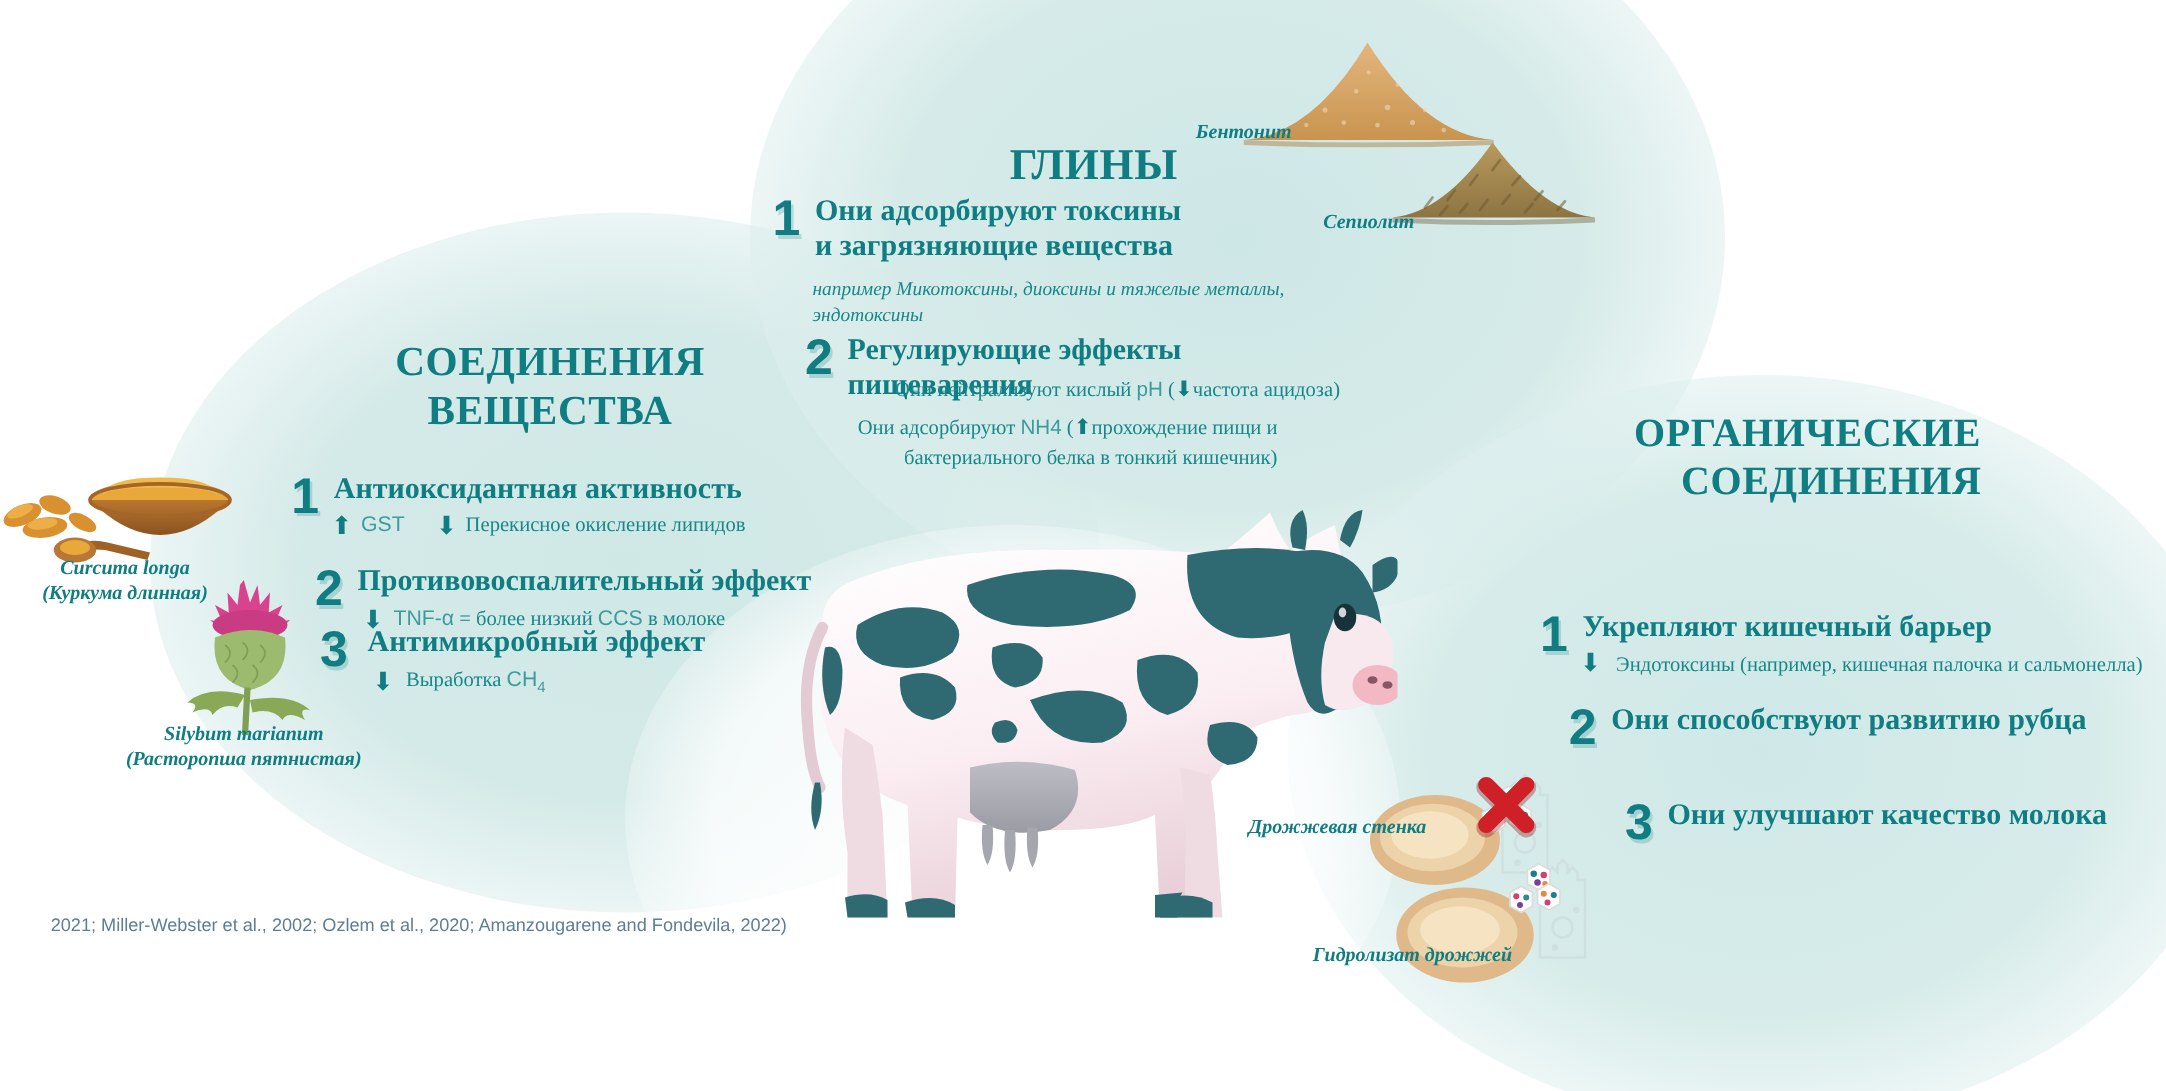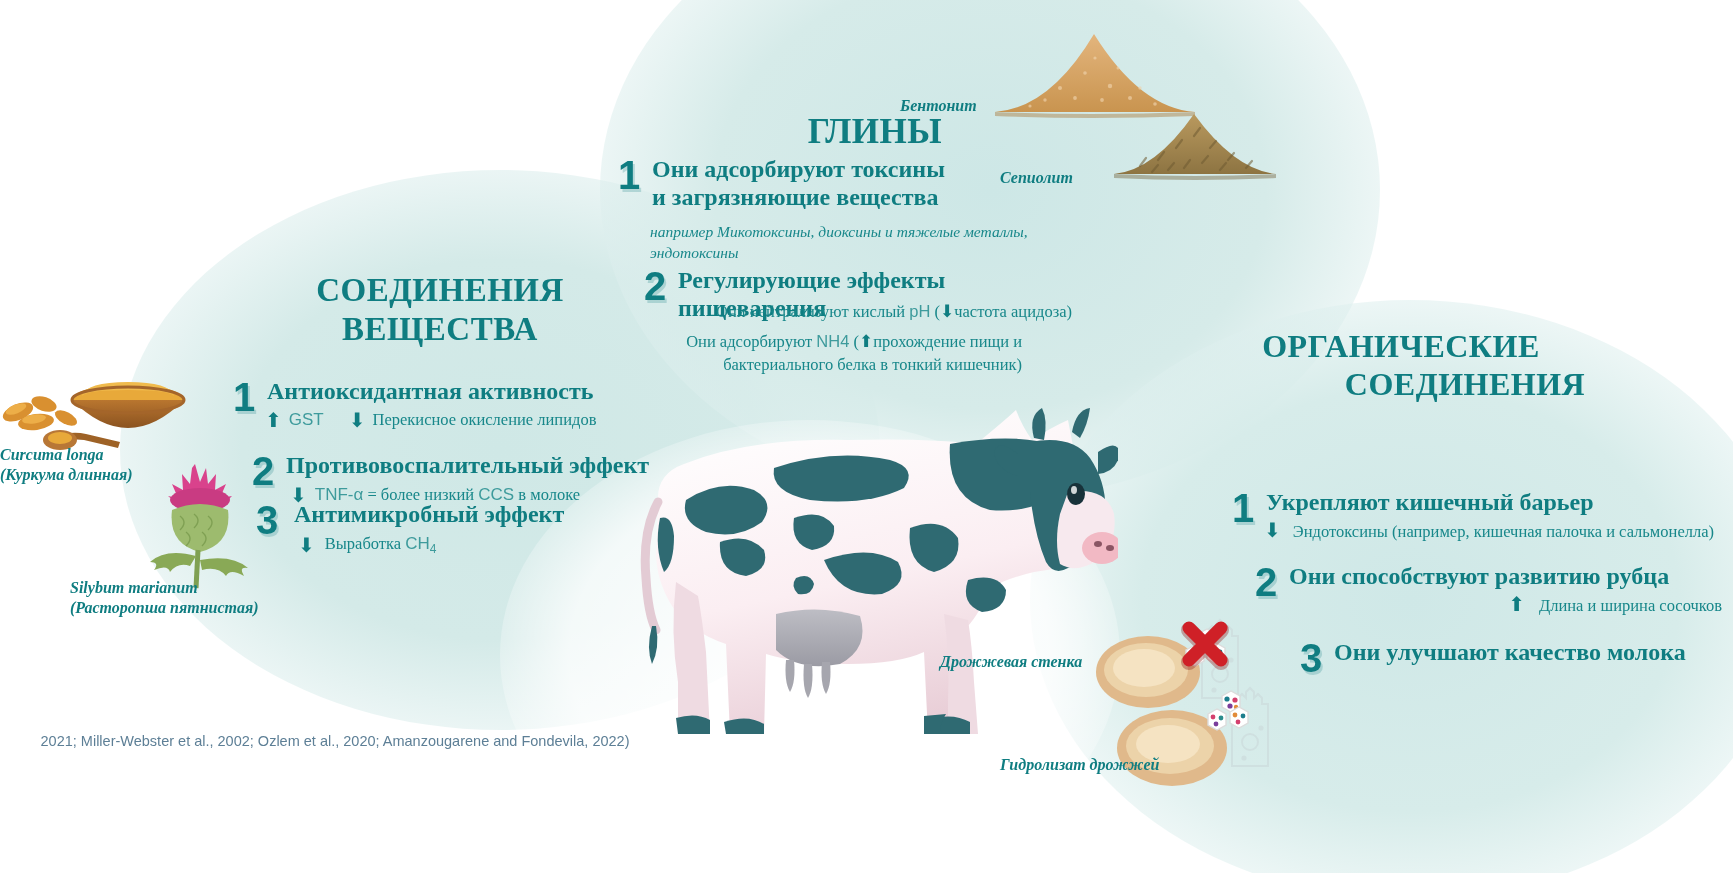--- a/index.html
+++ b/index.html
@@ -46,21 +46,21 @@
   .ital{
     color:#17878a;font-size:15.5px;line-height:1.35;font-style:italic;
     font-family:"Liberation Serif", serif;
   }
   .mono{font-family:"Liberation Sans", sans-serif;color:#3e9b9c;}
   .arrow{font-family:"DejaVu Sans", sans-serif;font-size:17px;color:#0f7d81;line-height:1;}
   .arrow.big{font-size:20px;}
   .caption{
     color:#0f7d81;font-weight:bold;font-style:italic;
     font-family:"Liberation Serif", serif;font-size:16px;line-height:1.25;
-    position:absolute;
+    text-align:center;position:absolute;
   }
   .refs{
     position:absolute;color:#5d7f96;font-family:"Liberation Sans", sans-serif;
     font-size:14.5px;line-height:1.55;text-align:center;
   }
   .row{display:flex;align-items:flex-start;}
   .item{position:absolute;}
   .numwrap{width:34px;flex:0 0 34px;text-align:left;}
 </style>
 </head>
@@ -230,37 +230,34 @@
         <path d="M82 72 Q90 78 82 86"></path>
     </g>
     <path d="M78 90 L76 128" stroke="#7fa053" stroke-width="5" fill="none"></path>
     <path d="M76 96 Q46 88 30 102 Q40 102 34 110 Q48 104 50 112 Q58 102 70 106 Z" fill="#89a956"></path>
     <path d="M80 100 Q112 94 128 108 Q118 106 124 116 Q110 108 106 116 Q98 106 82 110 Z" fill="#89a956"></path>
   </svg>
 
   <div class="caption" style="left:70px;top:578px;width:250px">Silybum marianum</div>
   <div class="caption" style="left:70px;top:598px;width:250px">(Расторопша пятнистая)</div>
 
-  <div class="sec-title" style="left:1191px;top:330px;width:420px;font-size:32px">ОРГАНИЧЕСКИЕ</div>
+  <div class="sec-title" style="left:1236px;top:330px;width:420px;font-size:32px">ОРГАНИЧЕСКИЕ</div>
   <div class="sec-title" style="left:1255px;top:368px;width:420px;font-size:32px">СОЕДИНЕНИЯ</div>
 
   <div class="item row" style="left:1232px;top:488px;width:470px">
     <div class="numwrap num">1</div>
     <div class="head" style="width:420px">Укрепляют кишечный барьер</div>
   </div>
   <div class="item sub" style="left:1244px;top:520px;width:470px">
     <span class="arrow big" style="margin-right:12px">⬇</span><span>Эндотоксины (например, кишечная палочка и сальмонелла)</span>
   </div>
 
   <div class="item row" style="left:1255px;top:562px;width:480px">
     <div class="numwrap num">2</div>
     <div class="head" style="width:430px">Они способствуют развитию рубца</div>
-  </div>
-  <div class="item sub" style="left:1292px;top:594px;width:430px">
-    <span class="arrow big" style="margin-right:14px">⬆</span><span>Длина и ширина сосочков</span>
   </div>
 
   <div class="item row" style="left:1300px;top:638px;width:450px">
     <div class="numwrap num">3</div>
     <div class="head" style="width:400px">Они улучшают качество молока</div>
   </div>
 
   <svg style="position:absolute;left:598px;top:382px;width:520px;height:400px" viewBox="0 0 520 400">
     <defs>
       <linearGradient id="gbody" x1="0.2" y1="0" x2="0.5" y2="1">

